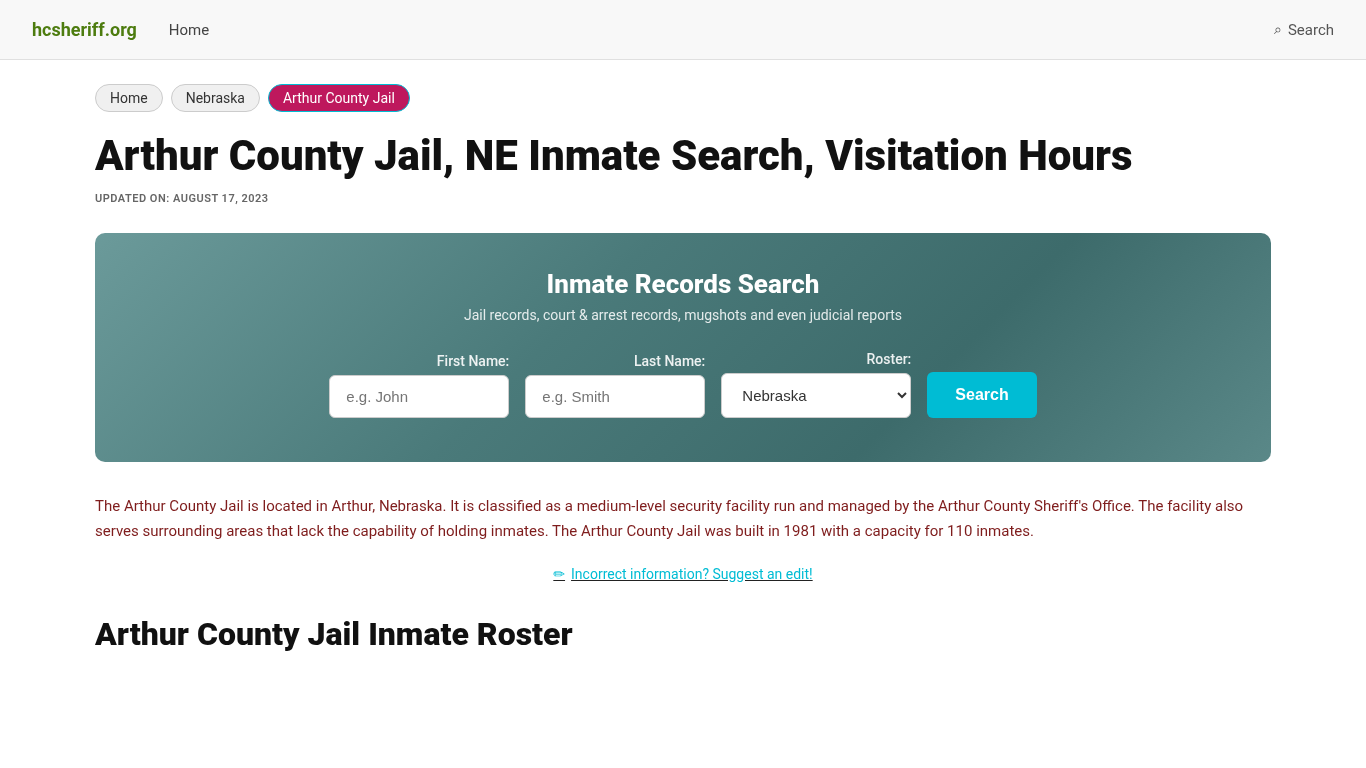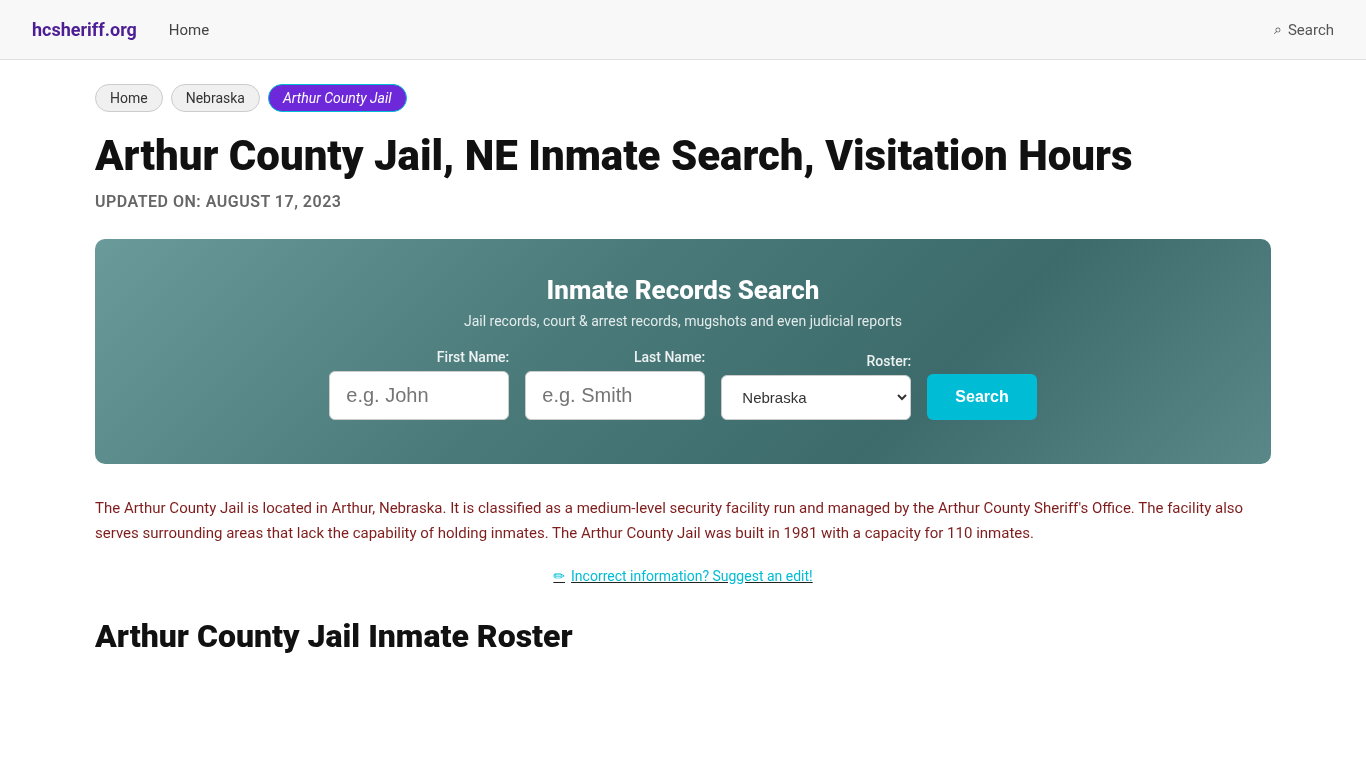--- a/index.html
+++ b/index.html
@@ -10,21 +10,21 @@
       background: #f8f8f8;
       border-bottom: 1px solid #e0e0e0;
       display: flex;
       align-items: center;
       padding: 0 32px;
       height: 60px;
     }
     .navbar-brand {
       font-weight: 700;
       font-size: 18px;
-      color: #4c1d95;
+      color: #4d7c0f;
       margin-right: 32px;
       text-decoration: none;
     }
     .navbar-nav {
       display: flex;
       gap: 24px;
       flex: 1;
     }
     .nav-link {
       font-size: 15px;
@@ -62,36 +62,35 @@
       font-size: 14px;
       padding: 5px 14px;
       border-radius: 20px;
       border: 1px solid #ccc;
       color: #333;
       background: #f0f0f0;
       text-decoration: none;
       cursor: pointer;
     }
     .breadcrumb-item.active {
-      background: #6d28d9;
+      background: #be185d;
       color: #fff;
       border-color: #00bcd4;
-      font-style: italic;
     }
 
     
     .page-title {
       font-size: 42px;
       font-weight: 900;
       color: #111;
       line-height: 1.15;
       margin-bottom: 12px;
     }
     .updated-date {
-      font-size: 16px;
+      font-size: 11px;
       color: #666;
       font-weight: 600;
       letter-spacing: 0.5px;
       margin-bottom: 28px;
       text-transform: uppercase;
     }
 
     
     .inmate-search-box {
       background: linear-gradient(135deg, #6b9a9a 0%, #4a7a7a 40%, #3d6b6b 70%, #5a8888 100%);
@@ -102,21 +101,21 @@
     }
     .search-box-title {
       font-size: 26px;
       font-weight: 800;
       color: #fff;
       margin-bottom: 8px;
     }
     .search-box-subtitle {
       font-size: 14px;
       color: rgba(255,255,255,0.85);
-      margin-bottom: 20px;
+      margin-bottom: 28px;
     }
     .search-form {
       display: flex;
       gap: 16px;
       justify-content: center;
       align-items: flex-end;
       flex-wrap: wrap;
     }
     .form-group {
       display: flex;
@@ -126,21 +125,21 @@
     }
     .form-label {
       font-size: 14px;
       color: rgba(255,255,255,0.9);
       font-weight: 500;
     }
     .form-input {
       padding: 12px 16px;
       border: 1px solid #ccc;
       border-radius: 6px;
-      font-size: 20px;
+      font-size: 15px;
       width: 180px;
       background: #fff;
       color: #999;
       outline: none;
     }
     .form-select {
       padding: 12px 16px;
       border: 1px solid #ccc;
       border-radius: 6px;
       font-size: 15px;

